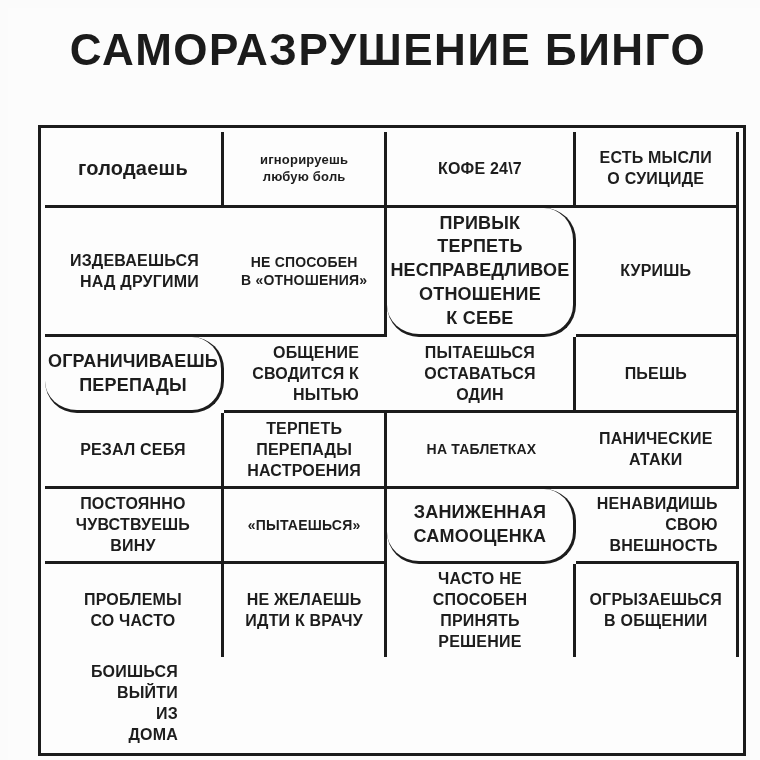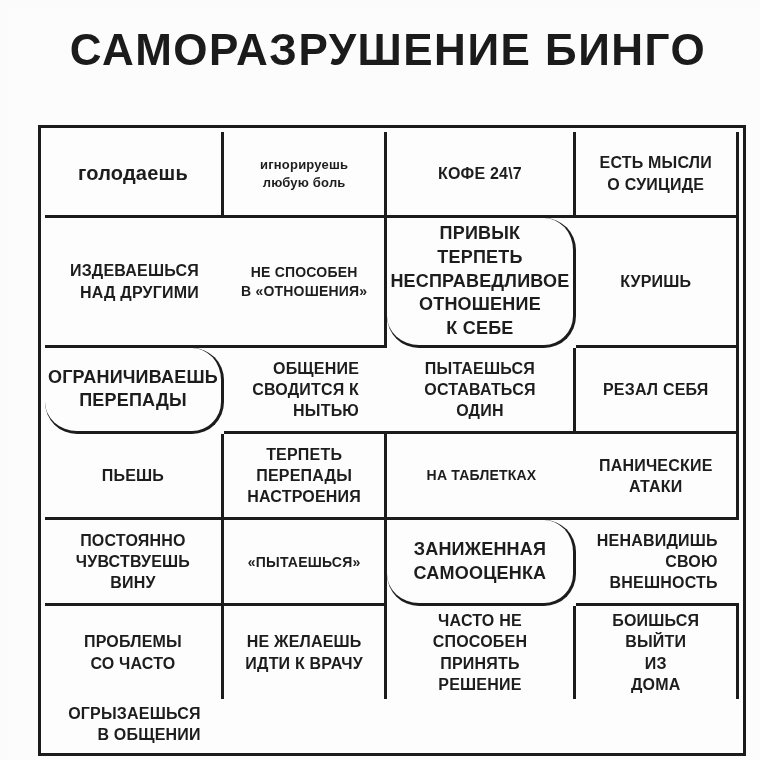--- a/index.html
+++ b/index.html
@@ -84,22 +84,22 @@
     <div class="cell fs16">КУРИШЬ</div>
     <div class="cell fs13">ОГРАНИЧИВАЕШЬ
 ПЕРЕПАДЫ</div>
     <div class="cell fs15">ОБЩЕНИЕ
 СВОДИТСЯ К
 НЫТЬЮ</div>
 
     <div class="cell fs15">ПЫТАЕШЬСЯ
 ОСТАВАТЬСЯ
 ОДИН</div>
+    <div class="cell fs15">ПЬЕШЬ</div>
     <div class="cell fs15">РЕЗАЛ СЕБЯ</div>
-    <div class="cell fs15">ПЬЕШЬ</div>
     <div class="cell fs15">ТЕРПЕТЬ
 ПЕРЕПАДЫ
 НАСТРОЕНИЯ</div>
     <div class="cell fs14">НА ТАБЛЕТКАХ</div>
 
     <div class="cell fs15">ПАНИЧЕСКИЕ
 АТАКИ</div>
     <div class="cell fs15">ПОСТОЯННО
 ЧУВСТВУЕШЬ
 ВИНУ</div>
@@ -111,20 +111,20 @@
 ВНЕШНОСТЬ</div>
 
     <div class="cell fs15">ПРОБЛЕМЫ
 СО ЧАСТО</div>
     <div class="cell fs15">НЕ ЖЕЛАЕШЬ
 ИДТИ К ВРАЧУ</div>
     <div class="cell fs15">ЧАСТО НЕ
 СПОСОБЕН
 ПРИНЯТЬ
 РЕШЕНИЕ</div>
+    <div class="cell fs15">ОГРЫЗАЕШЬСЯ
+В ОБЩЕНИИ</div>
     <div class="cell fs15">БОИШЬСЯ
 ВЫЙТИ
 ИЗ
 ДОМА</div>
-    <div class="cell fs15">ОГРЫЗАЕШЬСЯ
-В ОБЩЕНИИ</div>
   </div>
 </div>
 
 </body></html>

